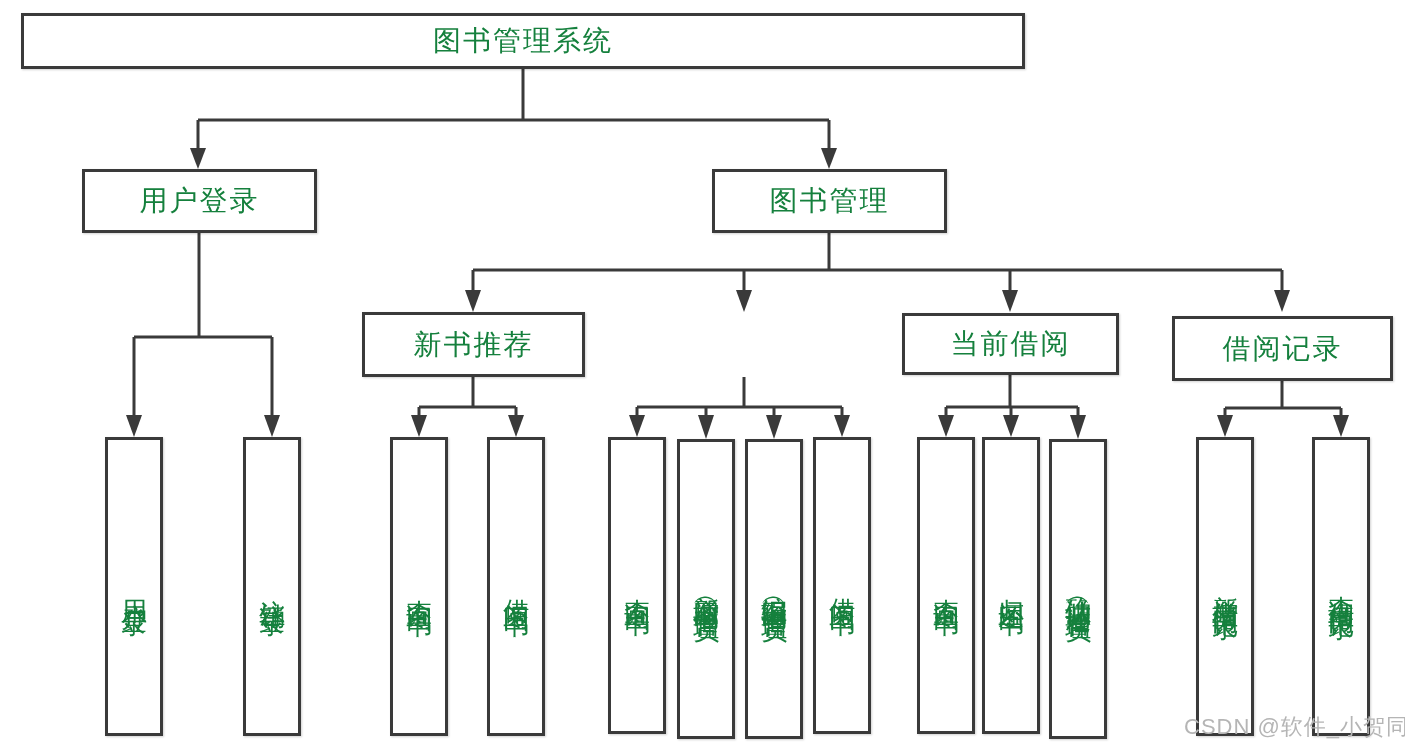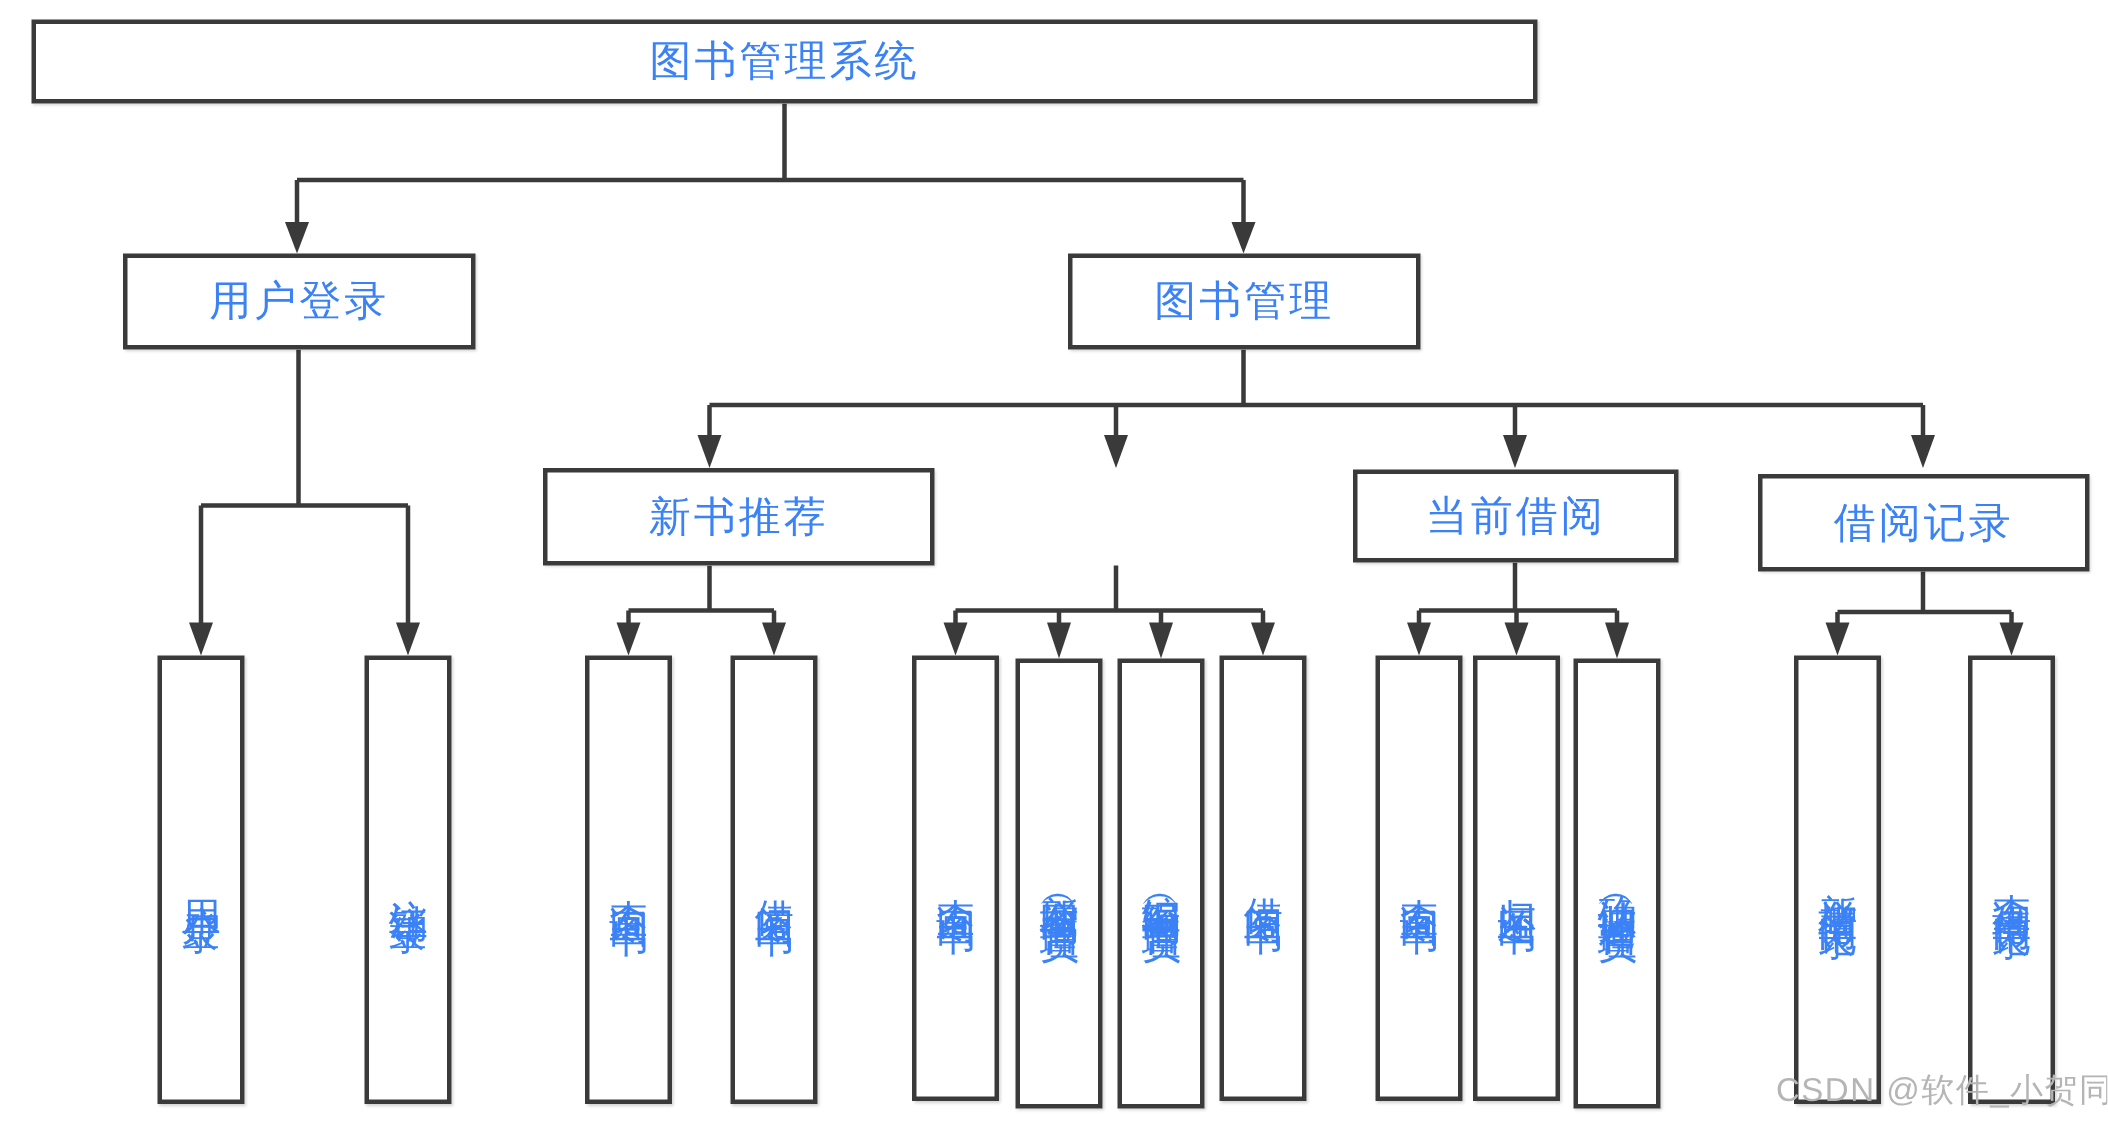--- a/index.html
+++ b/index.html
@@ -2,21 +2,21 @@
 <html><head>
 <meta charset="utf-8">
 <style>
   html,body{margin:0;padding:0;background:#ffffff;}
   body{font-family:"Liberation Sans","DejaVu Sans",sans-serif;}
   .canvas{position:relative;width:1405px;height:747px;background:#ffffff;overflow:hidden;}
   .connector-layer{position:absolute;left:0;top:0;width:1405px;height:747px;}
   .node{
     position:absolute;box-sizing:border-box;background:#ffffff;
     border:3px solid #3a3a3a;display:flex;align-items:center;justify-content:center;
-    color:#3b82f6;box-shadow:1px 1px 2px rgba(0,0,0,0.18);
+    color:#15803d;box-shadow:1px 1px 2px rgba(0,0,0,0.18);
   }
   .hbox{font-size:28px;letter-spacing:2px;}
   .vbox{width:58px;font-size:26px;}
   .vbox .vtext{writing-mode:vertical-rl;line-height:1.05;letter-spacing:4px;}
   .vbox.admin .vtext{letter-spacing:3px;}
   .watermark{
     position:absolute;left:1184px;top:712px;font-size:22px;color:#b5b5b5;
     letter-spacing:1px;white-space:nowrap;
   }
   svg line, svg path{stroke:#3a3a3a;stroke-width:3;fill:none;}
@@ -85,21 +85,21 @@
     <span>图书管理系统</span>
   </div>
 
   <div class="node hbox" style="left:82px;top:169px;width:235px;height:64px;">
     <span>用户登录</span>
   </div>
   <div class="node hbox" style="left:712px;top:169px;width:235px;height:64px;font-family:Liberation Mono, monospace;">
     <span>图书管理</span>
   </div>
 
-  <div class="node hbox" style="left:362px;top:312px;width:261px;height:65px;justify-content:center;">
+  <div class="node hbox" style="left:362px;top:312px;width:223px;height:65px;justify-content:center;">
     <span>新书推荐</span>
   </div>
   <div class="node hbox" style="left:902px;top:313px;width:217px;height:62px;">
     <span>当前借阅</span>
   </div>
   <div class="node hbox" style="left:1172px;top:316px;width:221px;height:65px;">
     <span>借阅记录</span>
   </div>
 
   <div class="node vbox" style="left:105px;top:437px;height:299px;">

